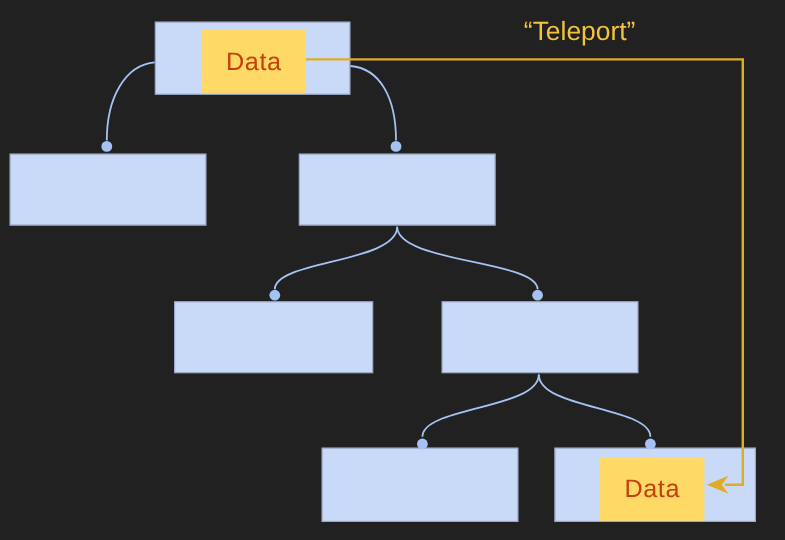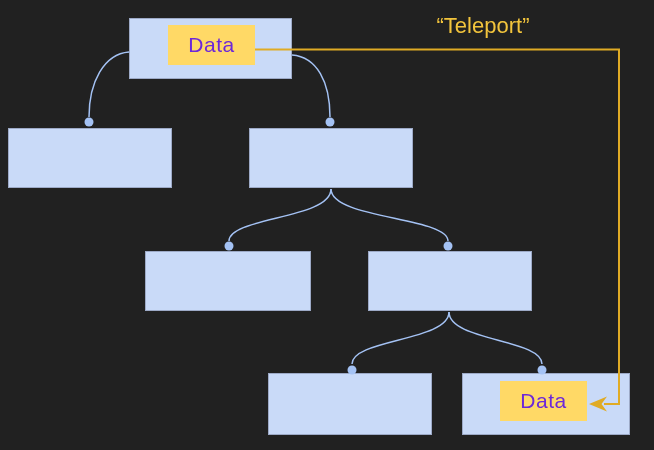--- a/index.html
+++ b/index.html
@@ -24,23 +24,23 @@
   #node-root     { left: 129px; top: 18px;  width: 163px; height: 61px; }
   #node-l1-left  { left: 8px;   top: 128px; width: 164px; height: 60px; }
   #node-l1-right { left: 249px; top: 128px; width: 164px; height: 60px; }
   #node-l2-left  { left: 145px; top: 251px; width: 166px; height: 60px; }
   #node-l2-right { left: 368px; top: 251px; width: 164px; height: 60px; }
   #node-l3-left  { left: 268px; top: 373px; width: 164px; height: 62px; }
   #node-l3-right { left: 462px; top: 373px; width: 168px; height: 62px; }
   .badge {
     position: absolute;
     width: 87px;
-    height: 40px;
+    height: 53px;
     background: #ffd966;
-    color: #6d28d9;
+    color: #c2410c;
     font-size: 21px;
     letter-spacing: 0.5px;
     display: flex;
     align-items: center;
     justify-content: center;
     user-select: none;
   }
   #node-root .badge     { left: 38px; top: 6px; }
   #node-l3-right .badge { left: 37px; top: 7px; }
   .teleport-label {

